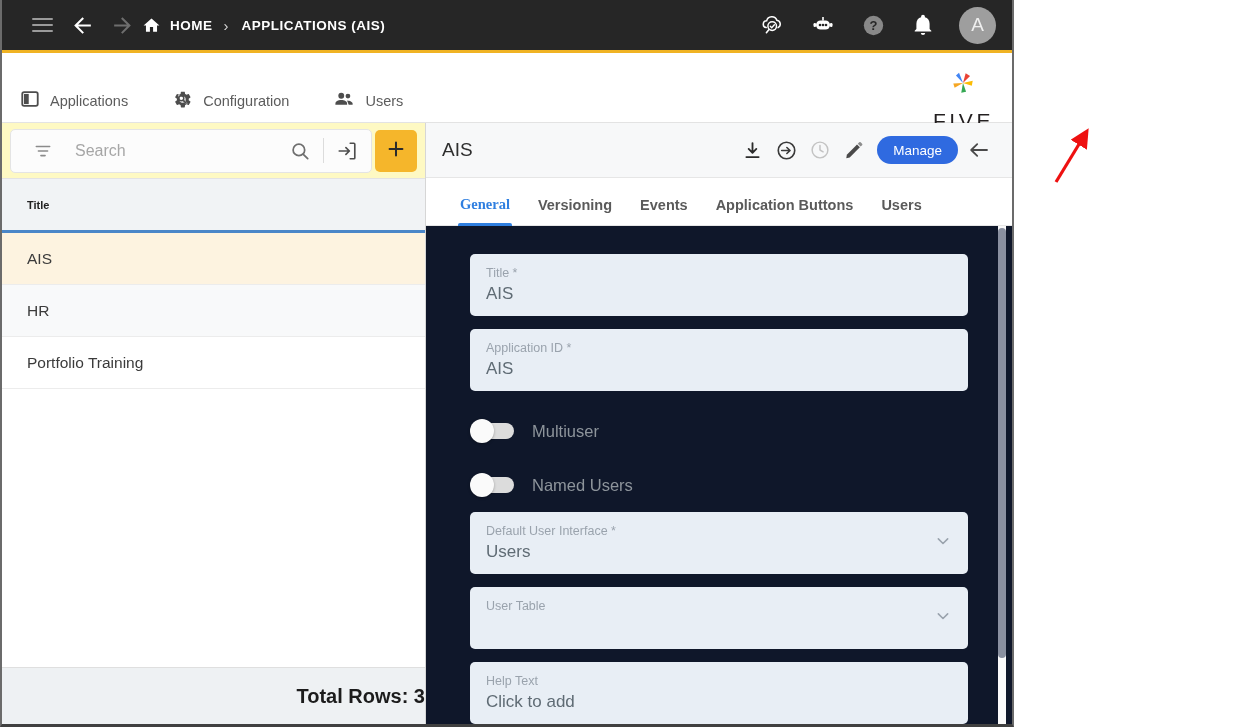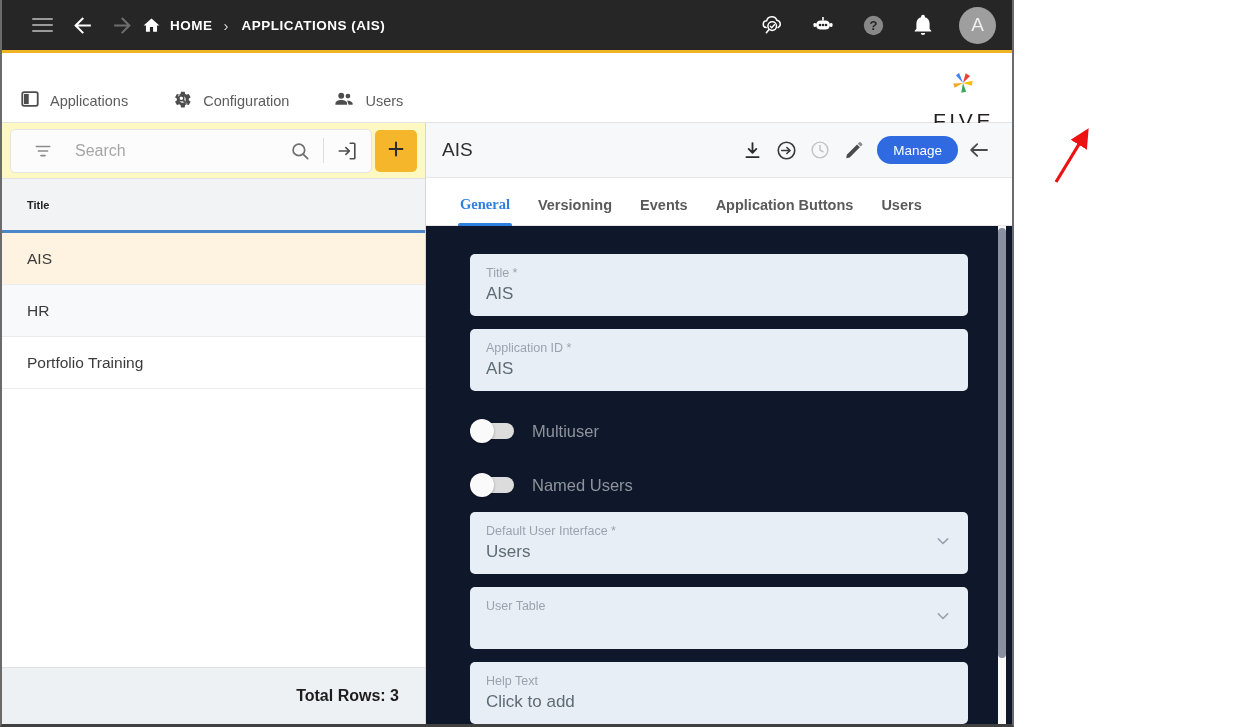--- a/index.html
+++ b/index.html
@@ -128,22 +128,21 @@
     height: 52px; display: flex; align-items: center;
     padding-left: 25px; font-size: 15.5px; color: #3b3b3b;
     border-bottom: 1px solid #ececec; cursor: pointer;
   }
   .list-row.selected { background: #fdf3e0; }
   .list-row.alt { background: #f8f9fa; }
   .list-footer {
     height: 57px; background: #eef1f3;
     border-top: 1px solid #dfdfdf;
     display: flex; align-items: center; justify-content: flex-end;
-    padding-right: 26px;
-    font-size: 16px; font-weight: bold; color: #1c1c1c;
+    font-size: 20px; font-weight: bold; color: #1c1c1c;
   }
 
   
   .main { flex: 1 1 auto; display: flex; flex-direction: column; min-width: 0; background:#fff; }
   .panel-head {
     height: 55px; background: #f7f8f9;
     display: flex; align-items: center;
     padding: 0 16px 0 16px; flex: 0 0 auto;
     border-bottom: 1px solid #e6e6e6;
   }

